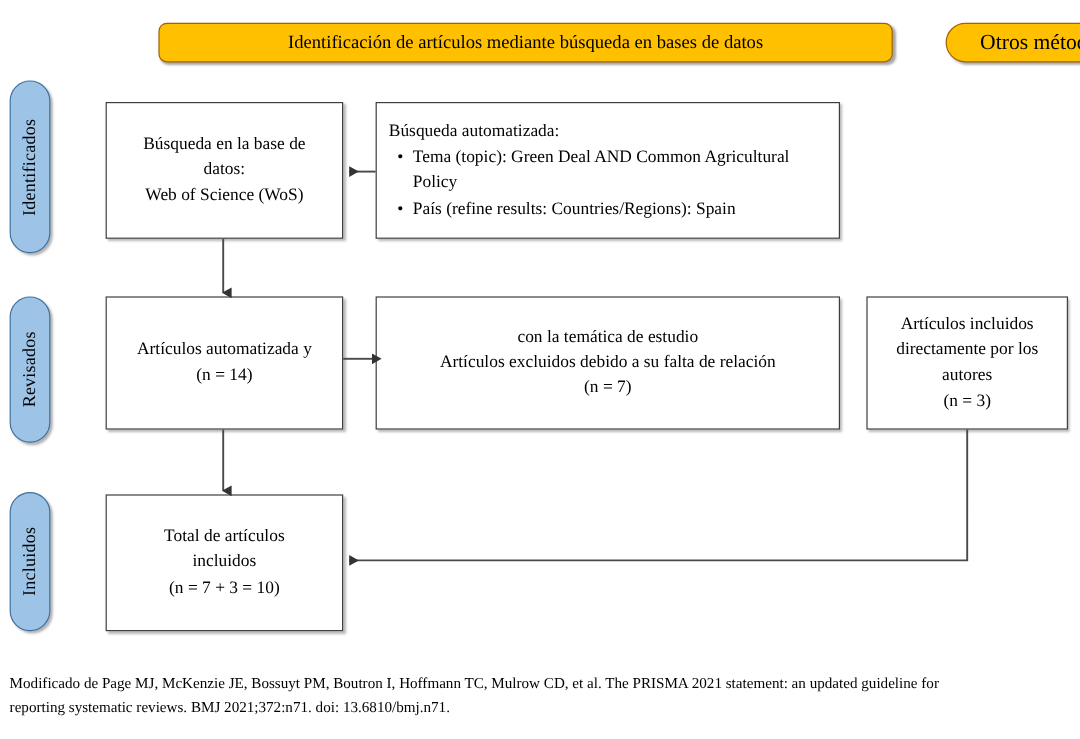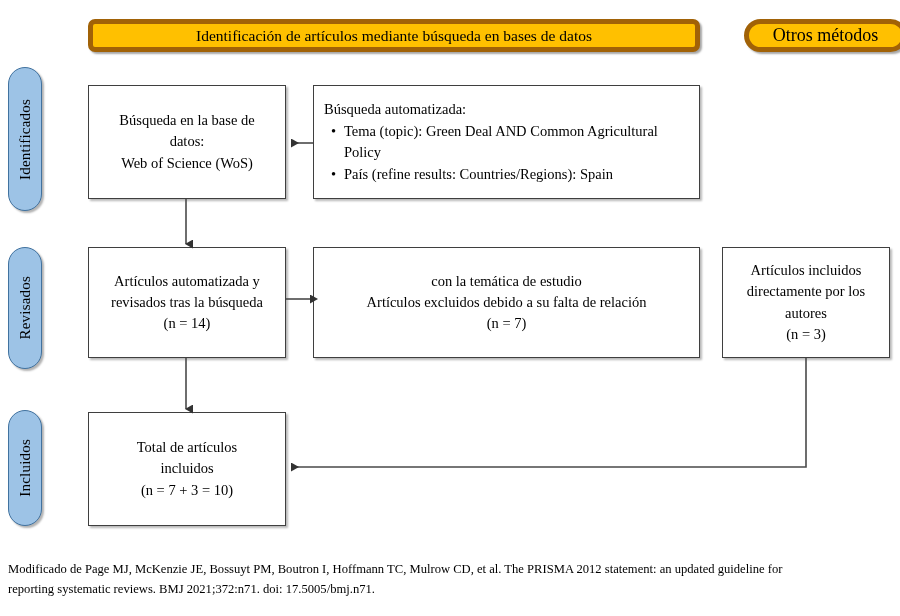--- a/index.html
+++ b/index.html
@@ -13,28 +13,29 @@
     height: 616px;
     background: #ffffff;
     font-family: "Liberation Serif", "DejaVu Serif", serif;
     overflow: hidden;
   }
 
   
   .banner {
     position: absolute;
     background: #FFC000;
-    border: 5px solid #a16207;
+    border: 1px solid #a16207;
     box-shadow: 2px 2px 2px rgba(0,0,0,0.35);
     display: flex;
     align-items: center;
     justify-content: center;
     text-align: center;
     color: #000000;
     box-sizing: border-box;
+    margin-left: 44px;
   }
   #banner-db {
     left: 88px; top: 19px;
     width: 612px; height: 33px;
     border-radius: 7px;
     font-size: 15.5px;
   }
   #banner-other {
     left: 744px; top: 19px;
     width: 163px; height: 33px;
@@ -166,21 +167,20 @@
   </div>
 
   <div class="flow-box" id="box-wos">
     <div>Búsqueda en la base de</div>
     <div>datos:</div>
     <div>Web of Science (WoS)</div>
   </div>
 
   <div class="flow-box" id="box-reviewed">
     <div>Artículos automatizada y</div>
-    <div>revisados tras la búsqueda</div>
     <div>(n = 14)</div>
   </div>
 
   <div class="flow-box" id="box-excluded">
     <div>con la temática de estudio</div>
     <div>Artículos excluidos debido a su falta de relación</div>
     <div>(n = 7)</div>
   </div>
 
   <div class="flow-box" id="box-authors">
@@ -214,17 +214,17 @@
     <line x1="186" y1="199" x2="186" y2="244" stroke="#4a4a4a" stroke-width="1.6" marker-end="url(#arrowD)"></line>
 
     <line x1="286" y1="299" x2="310" y2="299" stroke="#4a4a4a" stroke-width="1.6" marker-end="url(#arrowR)"></line>
 
     <line x1="186" y1="358" x2="186" y2="409" stroke="#4a4a4a" stroke-width="1.6" marker-end="url(#arrowD)"></line>
 
     <polyline points="806,358 806,467 291,467" fill="none" stroke="#4a4a4a" stroke-width="1.6" marker-end="url(#arrowL)"></polyline>
   </svg>
 
   <div id="footer-note">
-    <div>Modificado de Page MJ, McKenzie JE, Bossuyt PM, Boutron I, Hoffmann TC, Mulrow CD, et al. The PRISMA 2012 statement: an updated guideline for</div>
-    <div>reporting systematic reviews. BMJ 2021;372:n71. doi: 17.5005/bmj.n71.</div>
+    <div>Modificado de Page MJ, McKenzie JE, Bossuyt PM, Boutron I, Hoffmann TC, Mulrow CD, et al. The PRISMA 2021 statement: an updated guideline for</div>
+    <div>reporting systematic reviews. BMJ 2021;372:n71. doi: 13.6810/bmj.n71.</div>
   </div>
 
 </div>
 
 </body></html>

